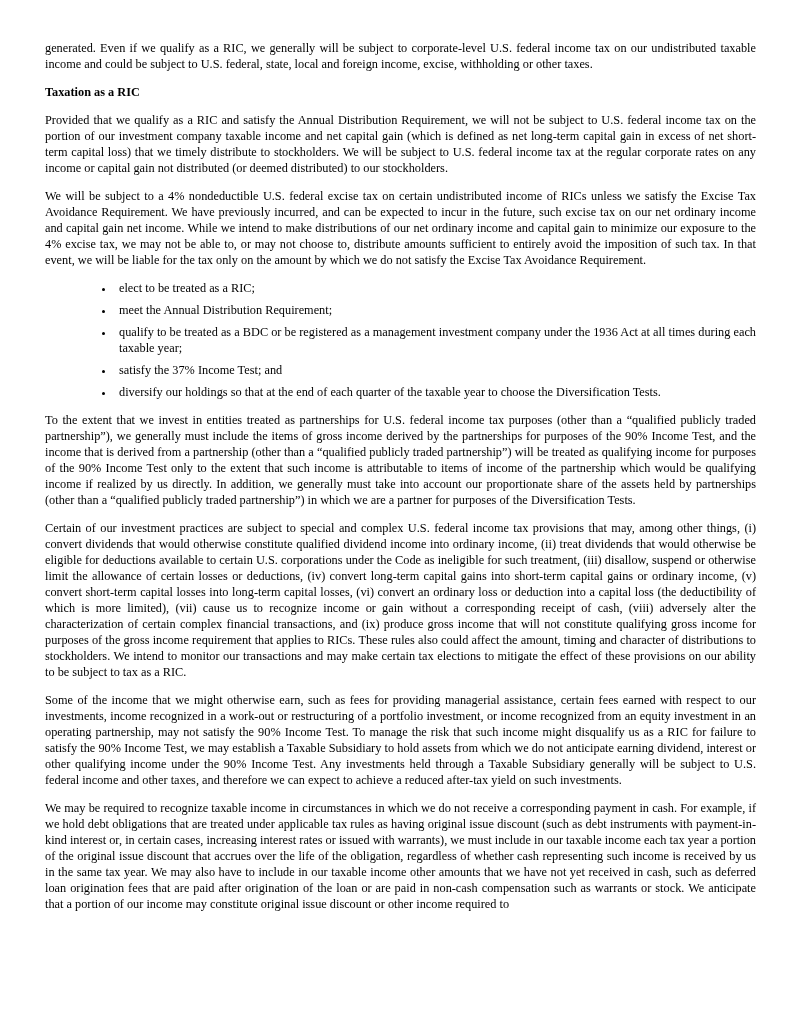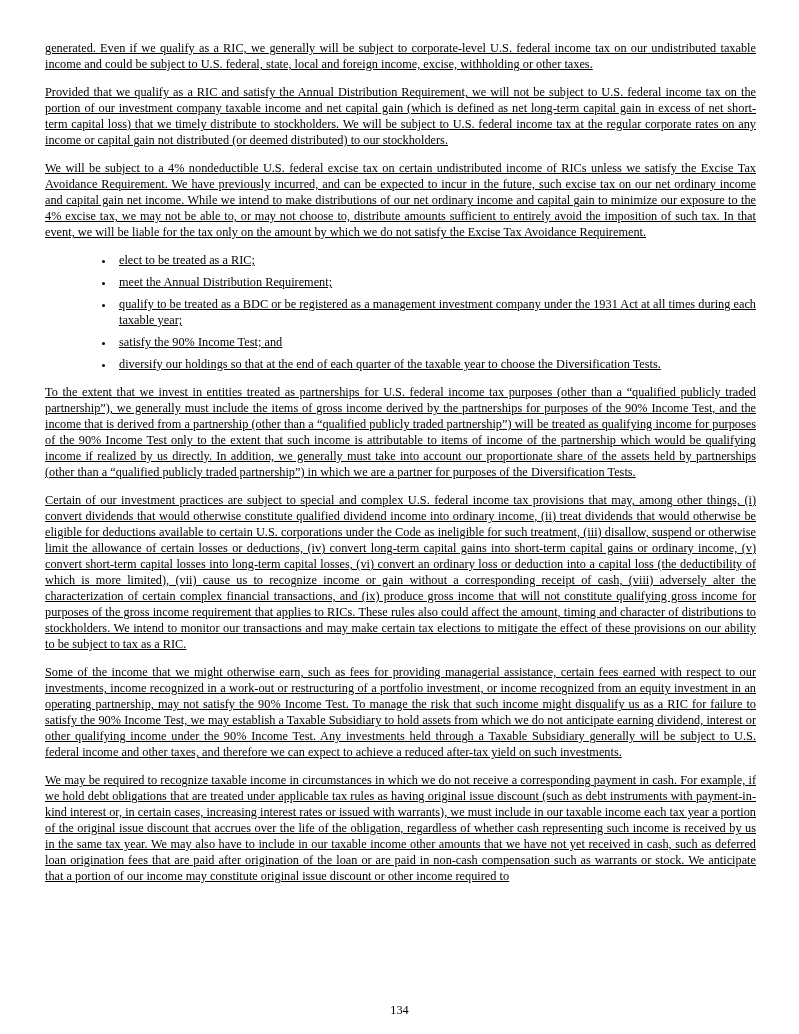--- a/index.html
+++ b/index.html
@@ -11,21 +11,20 @@
     color: #000000;
     font-family: "Liberation Serif", "DejaVu Serif", serif;
   }
   .page {
     position: relative;
     width: 799px;
     height: 1034px;
     padding: 40px 43px 0 45px;
     overflow: hidden;
     background: #ffffff;
-    text-decoration: underline;
   }
   .para {
     margin: 0 0 12px 0;
     font-size: 12.3px;
     line-height: 16px;
     text-align: justify;
   }
   .heading {
     margin: 8px 0 12px 0;
     font-size: 12.3px;
@@ -58,37 +57,37 @@
     line-height: 16px;
   }
 </style>
 </head>
 <body>
 
 <div class="page">
 
   <p class="para">generated. Even if we qualify as a RIC, we generally will be subject to corporate-level U.S. federal income tax on our undistributed taxable income and could be subject to U.S. federal, state, local and foreign income, excise, withholding or other taxes.</p>
 
+  <h3 class="heading">Taxation as a RIC</h3>
 
   <p class="para">Provided that we qualify as a RIC and satisfy the Annual Distribution Requirement, we will not be subject to U.S. federal income tax on the portion of our investment company taxable income and net capital gain (which is defined as net long-term capital gain in excess of net short-term capital loss) that we timely distribute to stockholders. We will be subject to U.S. federal income tax at the regular corporate rates on any income or capital gain not distributed (or deemed distributed) to our stockholders.</p>
 
   <p class="para">We will be subject to a 4% nondeductible U.S. federal excise tax on certain undistributed income of RICs unless we satisfy the Excise Tax Avoidance Requirement. We have previously incurred, and can be expected to incur in the future, such excise tax on our net ordinary income and capital gain net income.  While we intend to make distributions of our net ordinary income and capital gain to minimize our exposure to the 4% excise tax, we may not be able to, or may not choose to, distribute amounts sufficient to entirely avoid the imposition of such tax.  In that event, we will be liable for the tax only on the amount by which we do not satisfy the Excise Tax Avoidance Requirement.</p>
 
 
   <ul class="bullets">
     <li>elect to be treated as a RIC;</li>
     <li>meet the Annual Distribution Requirement;</li>
-    <li>qualify to be treated as a BDC or be registered as a management investment company under the 1931 Act at all times during each taxable year;</li>
-    <li>satisfy the 90% Income Test; and</li>
+    <li>qualify to be treated as a BDC or be registered as a management investment company under the 1936 Act at all times during each taxable year;</li>
+    <li>satisfy the 37% Income Test; and</li>
     <li>diversify our holdings so that at the end of each quarter of the taxable year to choose the Diversification Tests.</li>
   </ul>
 
   <p class="para">To the extent that we invest in entities treated as partnerships for U.S. federal income tax purposes (other than a “qualified publicly traded partnership”), we generally must include the items of gross income derived by the partnerships for purposes of the 90% Income Test, and the income that is derived from a partnership (other than a “qualified publicly traded partnership”) will be treated as qualifying income for purposes of the 90% Income Test only to the extent that such income is attributable to items of income of the partnership which would be qualifying income if realized by us directly. In addition, we generally must take into account our proportionate share of the assets held by partnerships (other than a “qualified publicly traded partnership”) in which we are a partner for purposes of the Diversification Tests.</p>
 
   <p class="para">Certain of our investment practices are subject to special and complex U.S. federal income tax provisions that may, among other things, (i) convert dividends that would otherwise constitute qualified dividend income into ordinary income, (ii) treat dividends that would otherwise be eligible for deductions available to certain U.S. corporations under the Code as ineligible for such treatment, (iii) disallow, suspend or otherwise limit the allowance of certain losses or deductions, (iv) convert long-term capital gains into short-term capital gains or ordinary income, (v) convert short-term capital losses into long-term capital losses, (vi) convert an ordinary loss or deduction into a capital loss (the deductibility of which is more limited), (vii) cause us to recognize income or gain without a corresponding receipt of cash, (viii) adversely alter the characterization of certain complex financial transactions, and (ix) produce gross income that will not constitute qualifying gross income for purposes of the gross income requirement that applies to RICs. These rules also could affect the amount, timing and character of distributions to stockholders.  We intend to monitor our transactions and may make certain tax elections to mitigate the effect of these provisions on our ability to be subject to tax as a RIC.</p>
 
   <p class="para">Some of the income that we might otherwise earn, such as fees for providing managerial assistance, certain fees earned with respect to our investments, income recognized in a work-out or restructuring of a portfolio investment, or income recognized from an equity investment in an operating partnership, may not satisfy the 90% Income Test. To manage the risk that such income might disqualify us as a RIC for failure to satisfy the 90% Income Test, we may establish a Taxable Subsidiary to hold assets from which we do not anticipate earning dividend, interest or other qualifying income under the 90% Income Test. Any investments held through a Taxable Subsidiary generally will be subject to U.S. federal income and other taxes, and therefore we can expect to achieve a reduced after-tax yield on such investments.</p>
 
   <p class="para">We may be required to recognize taxable income in circumstances in which we do not receive a corresponding payment in cash. For example, if we hold debt obligations that are treated under applicable tax rules as having original issue discount (such as debt instruments with payment-in-kind interest or, in certain cases, increasing interest rates or issued with warrants), we must include in our taxable income each tax year a portion of the original issue discount that accrues over the life of the obligation, regardless of whether cash representing such income is received by us in the same tax year. We may also have to include in our taxable income other amounts that we have not yet received in cash, such as deferred loan origination fees that are paid after origination of the loan or are paid in non-cash compensation such as warrants or stock. We anticipate that a portion of our income may constitute original issue discount or other income required to</p>
 
-  <div class="page-number">134</div>
 
 </div>
 
 </body></html>

